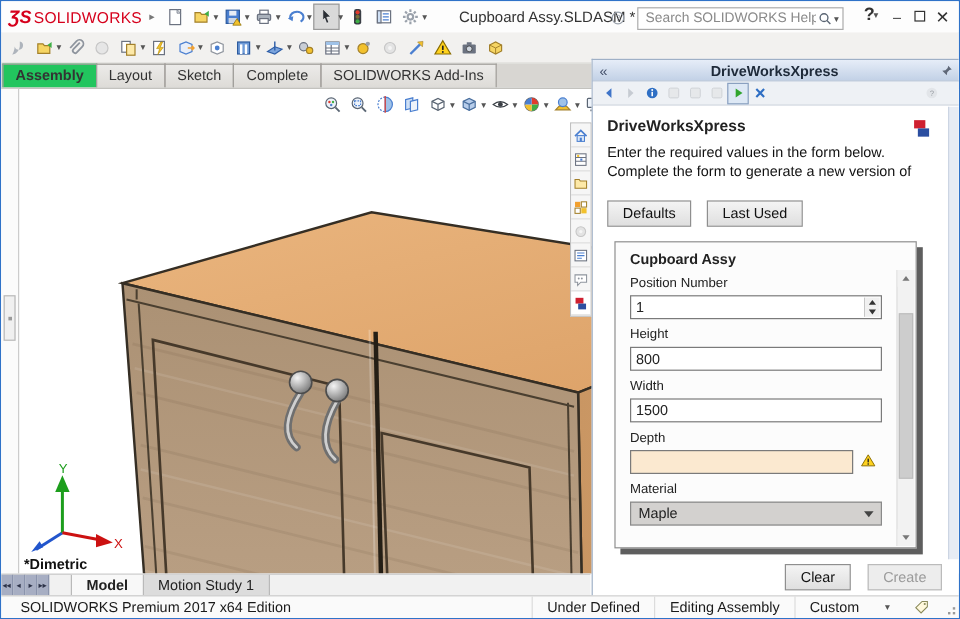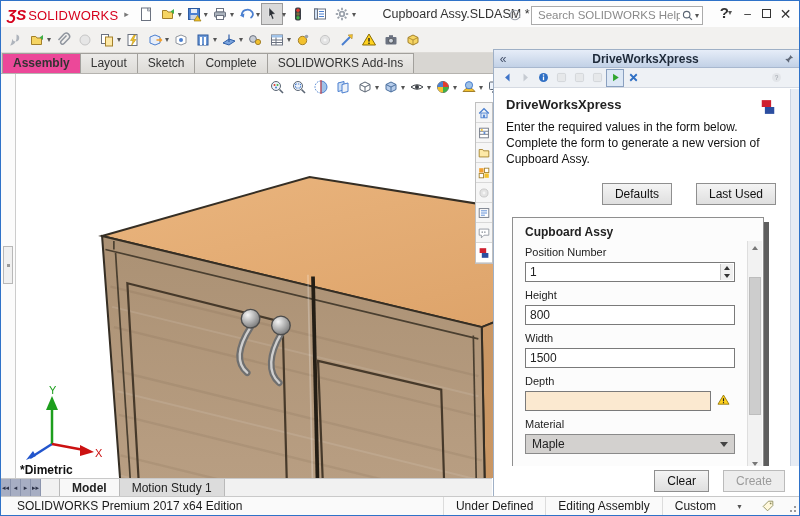--- a/index.html
+++ b/index.html
@@ -39,21 +39,21 @@
   
   .toolbar2 { position:absolute; top:26px; left:0; right:0; height:26px; background:#f2f1ef;
               border-bottom:1px solid #dddbd7; display:flex; align-items:center; padding-left:3px; }
 
   
   .cmdtabs { position:absolute; top:52px; left:0; right:0; height:20px; background:#d8d6d2;
              display:flex; align-items:flex-end; padding-left:1px; }
   .cmdtab { height:20px; line-height:19px; padding:0 10px; font-size:12px; color:#333;
             background:linear-gradient(#ecebe9,#dddbd7); border:1px solid #a2a09c; border-bottom:none;
             margin-right:-1px; }
-  .cmdtab.active { background:#ec4899; font-weight:bold; }
+  .cmdtab.active { background:#22c55e; font-weight:bold; }
 
   
   .main { position:absolute; top:72px; left:0; right:0; bottom:37px; background:#fff;
           border-top:1px solid #b5b3af; }
   .left-collapse { position:absolute; top:0; left:0; bottom:0; width:15px; background:#fbfbfb;
                    border-right:1px solid #cccccc; }
   .collapse-handle { position:absolute; top:172px; left:2px; width:10px; height:38px;
                      border:1px solid #b8b8b8; background:#f0f0f0; }
   .collapse-handle:after { content:""; position:absolute; left:3px; top:17px; width:3px; height:3px; background:#9a9a9a; }
   .viewport { position:absolute; left:15px; top:0; right:0; bottom:0; overflow:hidden; }
@@ -81,21 +81,21 @@
               display:flex; align-items:center; padding-left:4px; }
   .tp-tools .ic { width:18px; height:18px; }
   .tp-tools .ic.framed { border:1px solid #8aa0c0; background:#dde8f5; }
   .tp-help { margin-left:auto; margin-right:14px; }
   .tp-scrollstrip { position:absolute; top:39px; right:0; bottom:30px; width:9px; background:#e7ecf4;
                     border-left:1px solid #ccd5e3; }
   .tp-body { position:absolute; top:39px; left:0; right:9px; bottom:30px; padding:8px 10px 0 12px; overflow:hidden; }
   .tp-heading { font-size:13px; font-weight:bold; margin-bottom:7px; }
   .dw-logo { position:absolute; top:8px; right:12px; }
   .tp-desc p { font-size:12px; line-height:16px; color:#111; }
-  .tp-btnrow { display:flex; justify-content:flex-end; gap:24px; margin-top:16px; padding-right:4px; }
+  .tp-btnrow { display:flex; gap:13px; margin-top:16px; padding-right:4px; }
   .btn { height:22px; padding:0 12px; font-size:12px; font-family:inherit; color:#111;
          background:linear-gradient(#f4f4f4,#dfdfdf); border:1px solid #8f8f8f; }
   .btn.disabled { color:#9b9b9b; background:#ededed; border-color:#bbb; }
 
   .formbox { position:relative; margin:12px 16px 0 6px; height:256px; background:#fcfcfc;
              border:1px solid #8f8f8f; box-shadow:5px 5px 0 #5e5e5e; padding:7px 28px 0 12px; overflow:hidden; }
   .form-title { font-size:12px; font-weight:bold; }
   .fld-label { font-size:11px; margin-top:7px; margin-bottom:4px; }
   .fld-row { display:flex; align-items:center; gap:6px; }
   .fld-input { height:20px; border:1px solid #7a7a7a; background:#fff; display:flex;
@@ -683,21 +683,20 @@
 
     <div class="tp-body">
       <div class="tp-heading">DriveWorksXpress</div>
       <span class="dw-logo" id="icon-dwlogo"><svg viewBox="0 0 16 16" width="20" height="20">
             <rect x="3" y="2.5" width="7.5" height="5.5" fill="#cf2030"></rect>
             <rect x="5.5" y="8" width="7.5" height="5.5" fill="#2b4ea0"></rect>
           </svg></span>
       <div class="tp-desc">
         <p>Enter the required values in the form below.</p>
         <p>Complete the form to generate a new version of</p>
-        <p>Cupboard Assy.</p>
       </div>
       <div class="tp-btnrow">
         <button class="btn">Defaults</button>
         <button class="btn">Last Used</button>
       </div>
 
       <div class="formbox">
         <div class="form-title">Cupboard Assy</div>
         <div id="form-fields">
             <div class="fld-label">Position Number</div>

